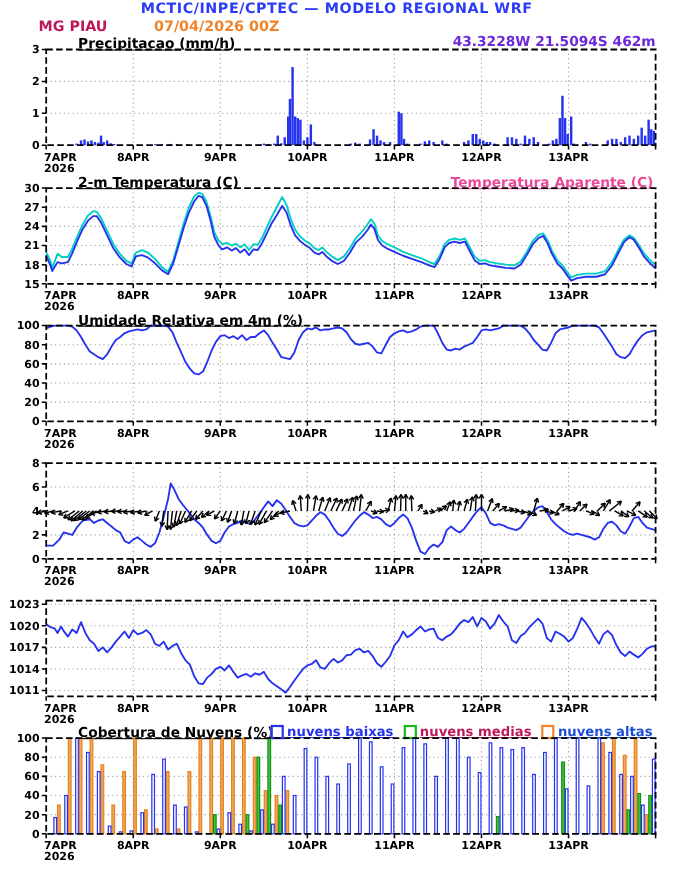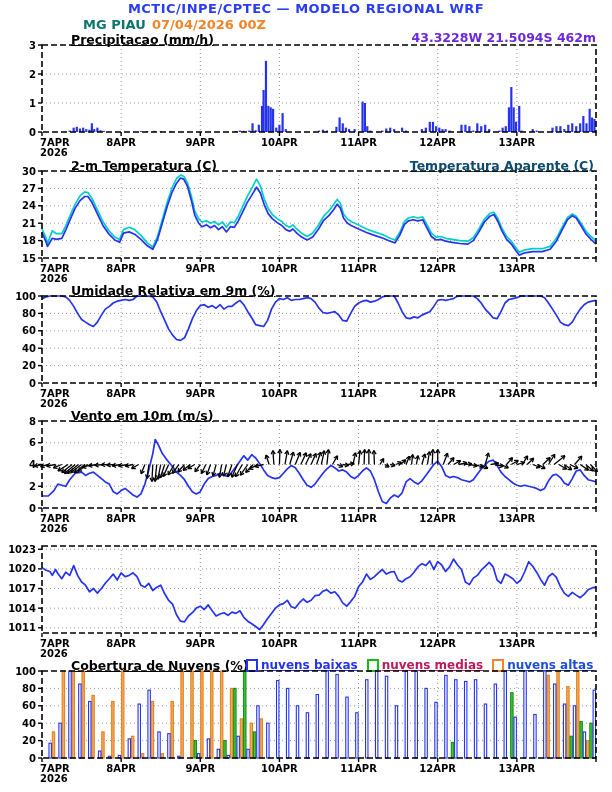--- a/index.html
+++ b/index.html
@@ -1,21 +1,21 @@
 <!DOCTYPE html>
 <html><head>
 <meta charset="utf-8">
 <style>
   html,body{margin:0;padding:0;background:#fff;}
   .page{position:relative;width:612px;height:792px;background:#fff;overflow:hidden;
         font-family:"DejaVu Sans",sans-serif;}
   .hdr1{position:absolute;top:1px;left:0;width:612px;text-align:center;
         color:#2b3cf5;font-weight:bold;font-size:13px;letter-spacing:.5px;}
-  .station{position:absolute;top:17px;left:35px;color:#0f766e;font-weight:bold;font-size:13px;margin-left:48px;}
-  .rundate{position:absolute;top:17px;left:152px;color:#f08428;font-weight:bold;font-size:13px;}
+  .station{position:absolute;top:17px;left:35px;color:#be185d;font-weight:bold;font-size:13px;}
+  .rundate{position:absolute;top:17px;left:140px;color:#f08428;font-weight:bold;font-size:13px;}
   .coords{position:absolute;top:30px;right:16px;color:#6d28d9;font-weight:bold;font-size:12.5px;}
   .panel{position:absolute;left:0;width:612px;height:125px;}
   .ptitle{position:absolute;top:0;left:71px;font-size:12.5px;font-weight:bold;color:#000;
           text-decoration:underline;white-space:nowrap;}
   .ptitle2{position:absolute;top:0;right:18px;font-size:12.5px;font-weight:bold;
            text-decoration:underline;white-space:nowrap;}
   .legend{position:absolute;top:0;left:246px;display:flex;gap:9px;align-items:center;white-space:nowrap;}
   .lg{display:flex;align-items:center;gap:3px;}
   .sq{display:inline-block;width:8px;height:9px;border:2px solid #000;background:#fff;}
   .lg-label{font-size:12px;font-weight:bold;text-decoration:underline;}
@@ -159,21 +159,21 @@
         <line x1="437.7142857142857" y1="100" x2="437.7142857142857" y2="104" stroke="#000" stroke-width="1.4"></line>
         <text x="437.7142857142857" y="114" text-anchor="middle" class="tick">12APR</text>
         <line x1="516.8571428571429" y1="100" x2="516.8571428571429" y2="104" stroke="#000" stroke-width="1.4"></line>
         <text x="516.8571428571429" y="114" text-anchor="middle" class="tick">13APR</text>
         <line x1="596" y1="100" x2="596" y2="104" stroke="#000" stroke-width="1.4"></line>
       </svg>
   </div>
 
   <div class="panel" style="top:158px">
     <div class="ptitle">2-m Temperatura (C)</div>
-    <div class="ptitle2" style="color: #0c4a6e; text-align: center;">Temperatura Aparente (C)</div>
+    <div class="ptitle2" style="color: #ec4899; text-align: center;">Temperatura Aparente (C)</div>
     <svg class="chart" width="612" height="125">
         <line x1="121.14285714285714" y1="13" x2="121.14285714285714" y2="100" stroke="#9a9a9a" stroke-width="1" stroke-dasharray="1 3"></line>
         <line x1="200.28571428571428" y1="13" x2="200.28571428571428" y2="100" stroke="#9a9a9a" stroke-width="1" stroke-dasharray="1 3"></line>
         <line x1="279.42857142857144" y1="13" x2="279.42857142857144" y2="100" stroke="#9a9a9a" stroke-width="1" stroke-dasharray="1 3"></line>
         <line x1="358.57142857142856" y1="13" x2="358.57142857142856" y2="100" stroke="#9a9a9a" stroke-width="1" stroke-dasharray="1 3"></line>
         <line x1="437.7142857142857" y1="13" x2="437.7142857142857" y2="100" stroke="#9a9a9a" stroke-width="1" stroke-dasharray="1 3"></line>
         <line x1="516.8571428571429" y1="13" x2="516.8571428571429" y2="100" stroke="#9a9a9a" stroke-width="1" stroke-dasharray="1 3"></line>
         <line x1="42" y1="82.60000000000001" x2="596" y2="82.60000000000001" stroke="#9a9a9a" stroke-width="1" stroke-dasharray="1 3"></line>
         <line x1="42" y1="65.19999999999999" x2="596" y2="65.19999999999999" stroke="#9a9a9a" stroke-width="1" stroke-dasharray="1 3"></line>
         <line x1="42" y1="47.800000000000004" x2="596" y2="47.800000000000004" stroke="#9a9a9a" stroke-width="1" stroke-dasharray="1 3"></line>
@@ -206,21 +206,21 @@
         <text x="358.57142857142856" y="114" text-anchor="middle" class="tick">11APR</text>
         <line x1="437.7142857142857" y1="100" x2="437.7142857142857" y2="104" stroke="#000" stroke-width="1.4"></line>
         <text x="437.7142857142857" y="114" text-anchor="middle" class="tick">12APR</text>
         <line x1="516.8571428571429" y1="100" x2="516.8571428571429" y2="104" stroke="#000" stroke-width="1.4"></line>
         <text x="516.8571428571429" y="114" text-anchor="middle" class="tick">13APR</text>
         <line x1="596" y1="100" x2="596" y2="104" stroke="#000" stroke-width="1.4"></line>
       </svg>
   </div>
 
   <div class="panel" style="top:283px">
-    <div class="ptitle">Umidade Relativa em 9m (%)</div>
+    <div class="ptitle">Umidade Relativa em 4m (%)</div>
     <svg class="chart" width="612" height="125">
         <line x1="121.14285714285714" y1="13" x2="121.14285714285714" y2="100" stroke="#9a9a9a" stroke-width="1" stroke-dasharray="1 3"></line>
         <line x1="200.28571428571428" y1="13" x2="200.28571428571428" y2="100" stroke="#9a9a9a" stroke-width="1" stroke-dasharray="1 3"></line>
         <line x1="279.42857142857144" y1="13" x2="279.42857142857144" y2="100" stroke="#9a9a9a" stroke-width="1" stroke-dasharray="1 3"></line>
         <line x1="358.57142857142856" y1="13" x2="358.57142857142856" y2="100" stroke="#9a9a9a" stroke-width="1" stroke-dasharray="1 3"></line>
         <line x1="437.7142857142857" y1="13" x2="437.7142857142857" y2="100" stroke="#9a9a9a" stroke-width="1" stroke-dasharray="1 3"></line>
         <line x1="516.8571428571429" y1="13" x2="516.8571428571429" y2="100" stroke="#9a9a9a" stroke-width="1" stroke-dasharray="1 3"></line>
         <line x1="42" y1="82.60000000000001" x2="596" y2="82.60000000000001" stroke="#9a9a9a" stroke-width="1" stroke-dasharray="1 3"></line>
         <line x1="42" y1="65.19999999999999" x2="596" y2="65.19999999999999" stroke="#9a9a9a" stroke-width="1" stroke-dasharray="1 3"></line>
         <line x1="42" y1="47.800000000000004" x2="596" y2="47.800000000000004" stroke="#9a9a9a" stroke-width="1" stroke-dasharray="1 3"></line>
@@ -252,21 +252,20 @@
         <text x="358.57142857142856" y="114" text-anchor="middle" class="tick">11APR</text>
         <line x1="437.7142857142857" y1="100" x2="437.7142857142857" y2="104" stroke="#000" stroke-width="1.4"></line>
         <text x="437.7142857142857" y="114" text-anchor="middle" class="tick">12APR</text>
         <line x1="516.8571428571429" y1="100" x2="516.8571428571429" y2="104" stroke="#000" stroke-width="1.4"></line>
         <text x="516.8571428571429" y="114" text-anchor="middle" class="tick">13APR</text>
         <line x1="596" y1="100" x2="596" y2="104" stroke="#000" stroke-width="1.4"></line>
       </svg>
   </div>
 
   <div class="panel" style="top:408px">
-    <div class="ptitle">Vento em 10m (m/s)</div>
     <svg class="chart" width="612" height="125">
         <line x1="121.14285714285714" y1="13" x2="121.14285714285714" y2="100" stroke="#9a9a9a" stroke-width="1" stroke-dasharray="1 3"></line>
         <line x1="200.28571428571428" y1="13" x2="200.28571428571428" y2="100" stroke="#9a9a9a" stroke-width="1" stroke-dasharray="1 3"></line>
         <line x1="279.42857142857144" y1="13" x2="279.42857142857144" y2="100" stroke="#9a9a9a" stroke-width="1" stroke-dasharray="1 3"></line>
         <line x1="358.57142857142856" y1="13" x2="358.57142857142856" y2="100" stroke="#9a9a9a" stroke-width="1" stroke-dasharray="1 3"></line>
         <line x1="437.7142857142857" y1="13" x2="437.7142857142857" y2="100" stroke="#9a9a9a" stroke-width="1" stroke-dasharray="1 3"></line>
         <line x1="516.8571428571429" y1="13" x2="516.8571428571429" y2="100" stroke="#9a9a9a" stroke-width="1" stroke-dasharray="1 3"></line>
         <line x1="42" y1="78.25" x2="596" y2="78.25" stroke="#9a9a9a" stroke-width="1" stroke-dasharray="1 3"></line>
         <line x1="42" y1="56.5" x2="596" y2="56.5" stroke="#9a9a9a" stroke-width="1" stroke-dasharray="1 3"></line>
         <line x1="42" y1="34.75" x2="596" y2="34.75" stroke="#9a9a9a" stroke-width="1" stroke-dasharray="1 3"></line>

